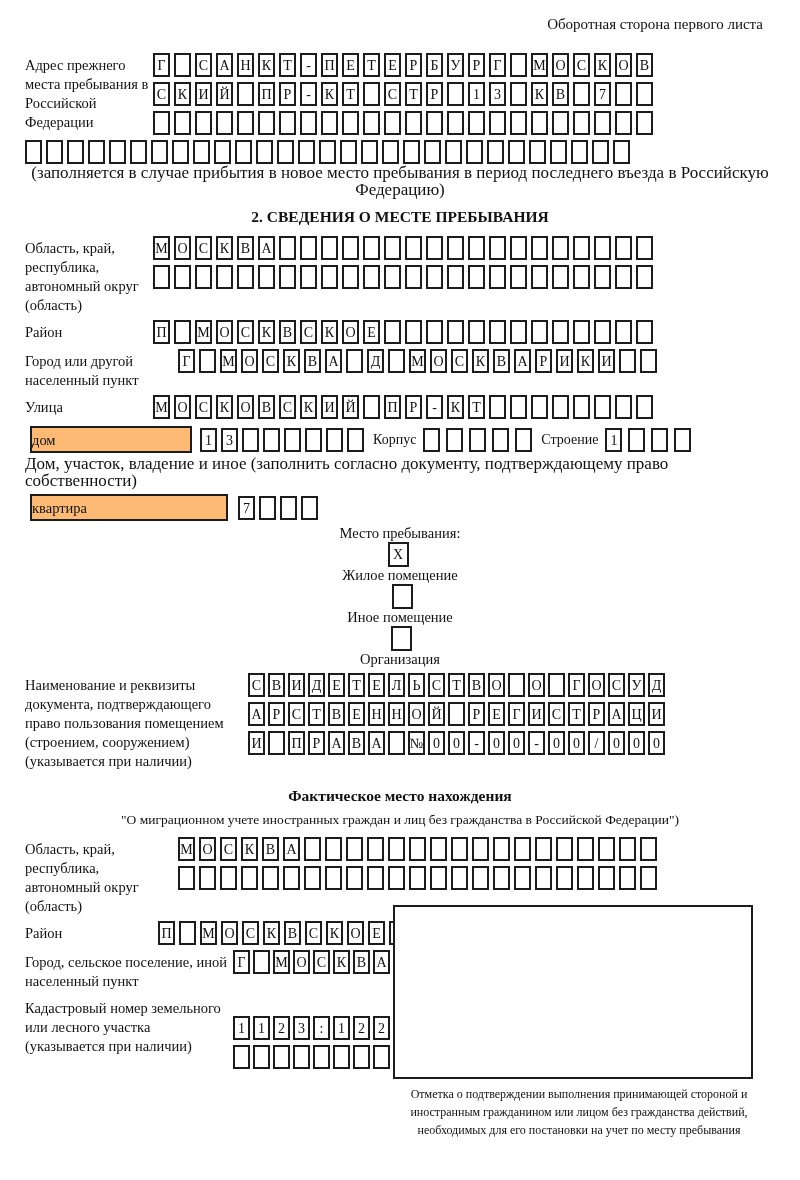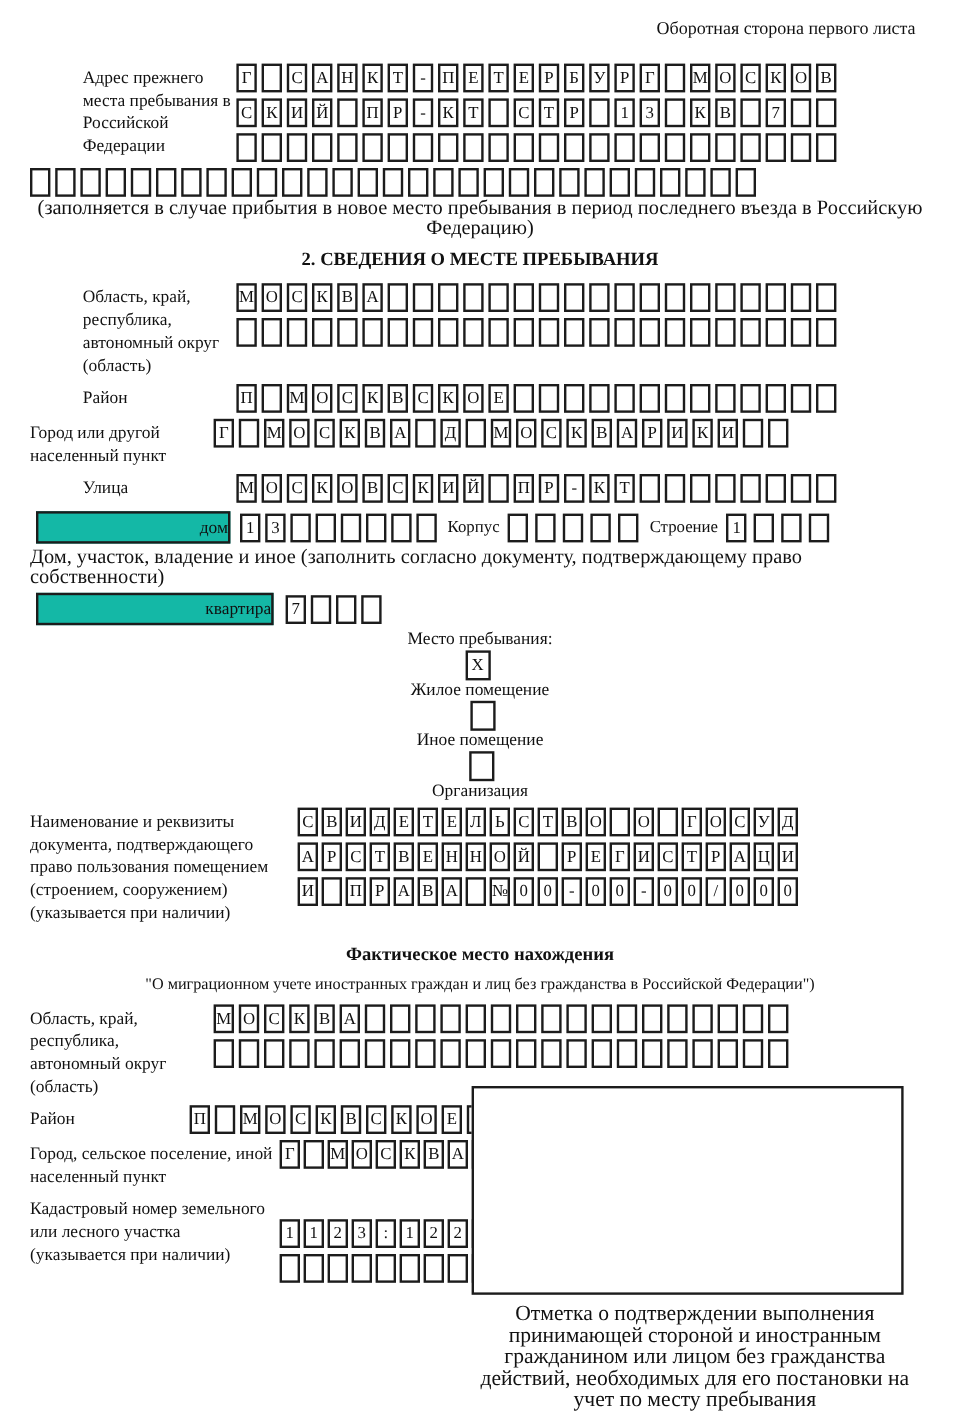--- a/index.html
+++ b/index.html
@@ -8,58 +8,58 @@
     width:800px; height:1180px; overflow:hidden;
     font-family:"Liberation Serif","DejaVu Serif",serif;
     color:#111; font-size:14.5px;
   }
   .page { width:800px; height:852px; padding:16px 25px 10px 25px; position:relative; }
 
   .header-note { text-align:right; font-size:15px; padding-right:12px; margin-bottom:20px; }
 
   .row { display:flex; align-items:flex-start; margin-bottom:5px; }
   .label { line-height:19px; font-size:14.5px; flex:0 0 auto; padding-top:3px; }
-  .w125 { width:128px;margin-left:44px; }
+  .w125 { width:128px; }
   .w150 { width:153px; }
   .w132 { width:133px; }
   .w205 { width:208px; }
   .w218 { width:223px; }
   .rows { display:flex; flex-direction:column; gap:5px; }
 
   .cells { display:flex; gap:4px; }
   .cells.gap3 { gap:3px; }
   .cell {
     width:17px; height:24px; border:2px solid #1c1c1c;
     font-size:14px; line-height:21px; text-align:center; flex:0 0 auto;
     background:#fff;
   }
 
   .caption { font-size:17px; line-height:17px; }
   .center { text-align:center; }
 
   .section-title { text-align:center; font-weight:bold; font-size:15.5px; margin:10px 0 10px 0; }
 
   .bigbox {
-    border:2px solid #1c1c1c; height:27px; text-align:right;
-    font-size:14.5px; line-height:24px; flex:0 0 auto; background:#14b8a6;
+    border:2px solid #1c1c1c; height:27px; text-align:left;
+    font-size:14.5px; line-height:24px; flex:0 0 auto; background:#fdba74;
   }
   .inline-label { font-size:14px; line-height:27px; padding:0 7px 0 9px; white-space:nowrap; }
 
   .stay-row { align-items:center; margin-top:4px;flex-direction:column; }
   .checkbox {
     width:21px; height:25px; border:2px solid #1c1c1c; text-align:center;
     font-size:14px; line-height:22px; margin:0 14px 0 10px; flex:0 0 auto; background:#fff;
   }
   .stay-row span { white-space:nowrap; }
 
   .subnote { font-size:13.5px; text-align:center; line-height:18px; }
 
   .confirm-area { position:absolute; left:393px; top:905px; width:372px; }
   .confirm-box { width:360px; height:174px; border:2px solid #1c1c1c; background:#fff; }
-  .confirm-caption { width:372px; margin-top:6px; text-align:center; font-size:18px; line-height:18px; }
+  .confirm-caption { width:372px; margin-top:6px; text-align:center; font-size:12px; line-height:18px; }
 
   .mt2 { margin-top:2px; }
   .mb8 { margin-bottom:8px; }
 </style>
 </head>
 <body>
 
 <div class="page">
 
   <div class="header-note">Оборотная сторона первого листа</div>

